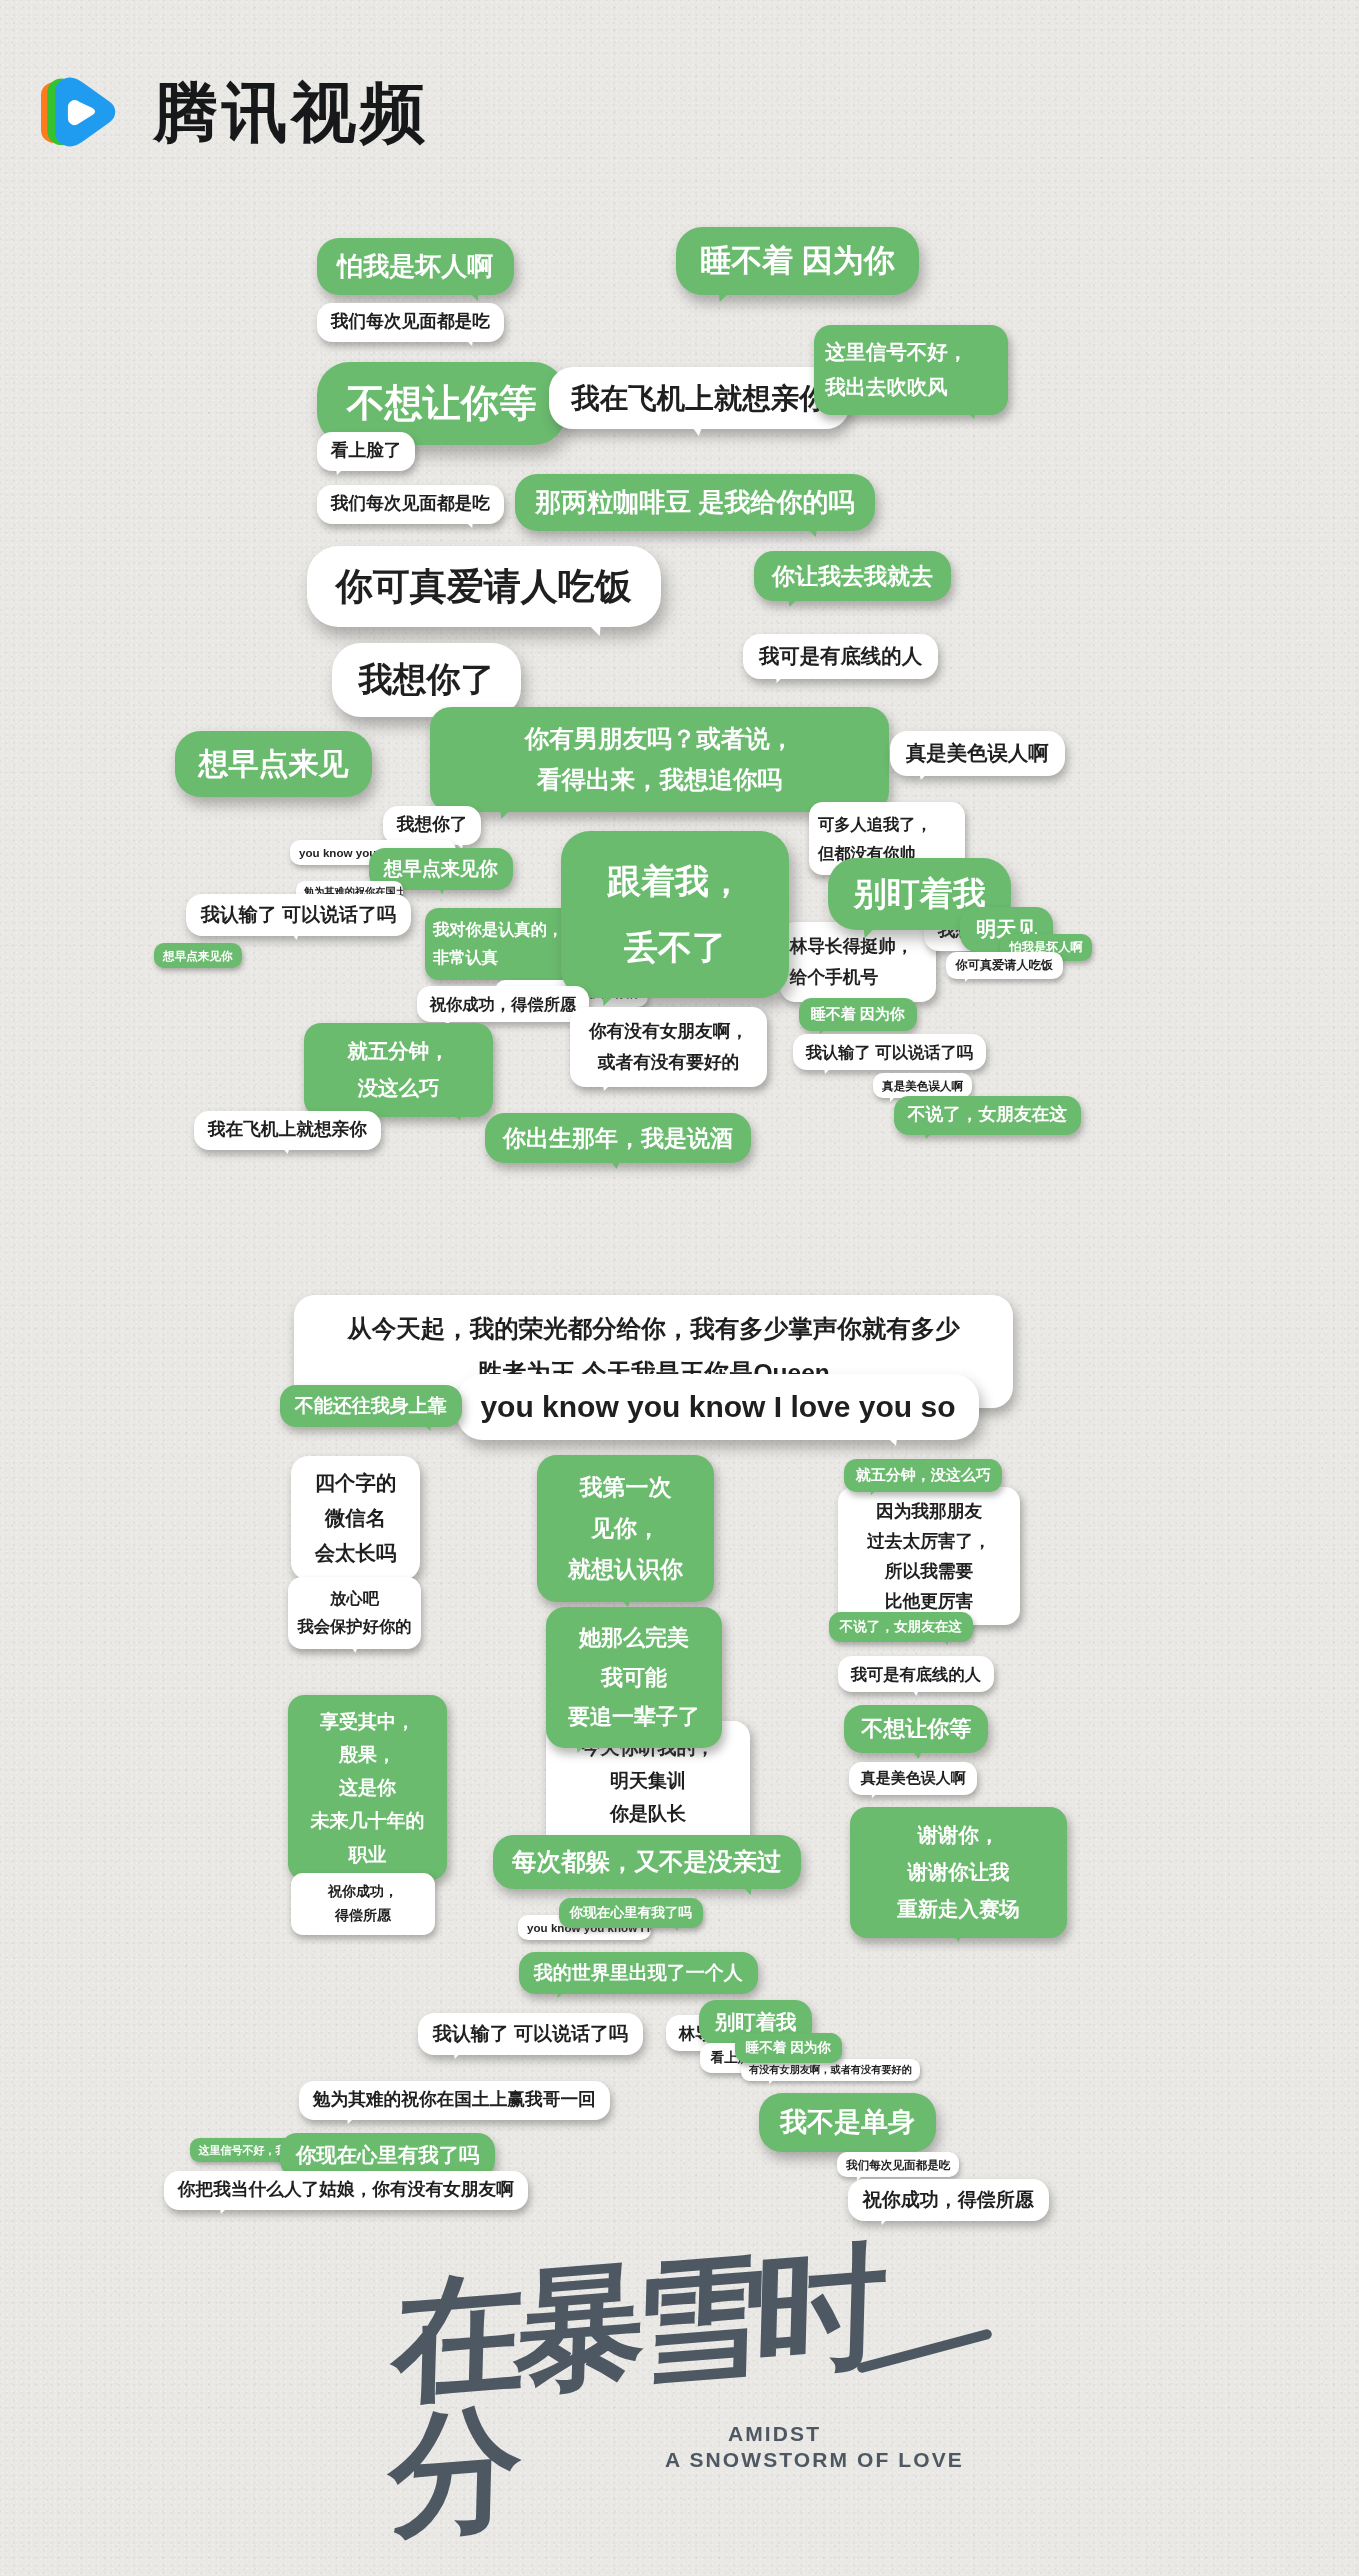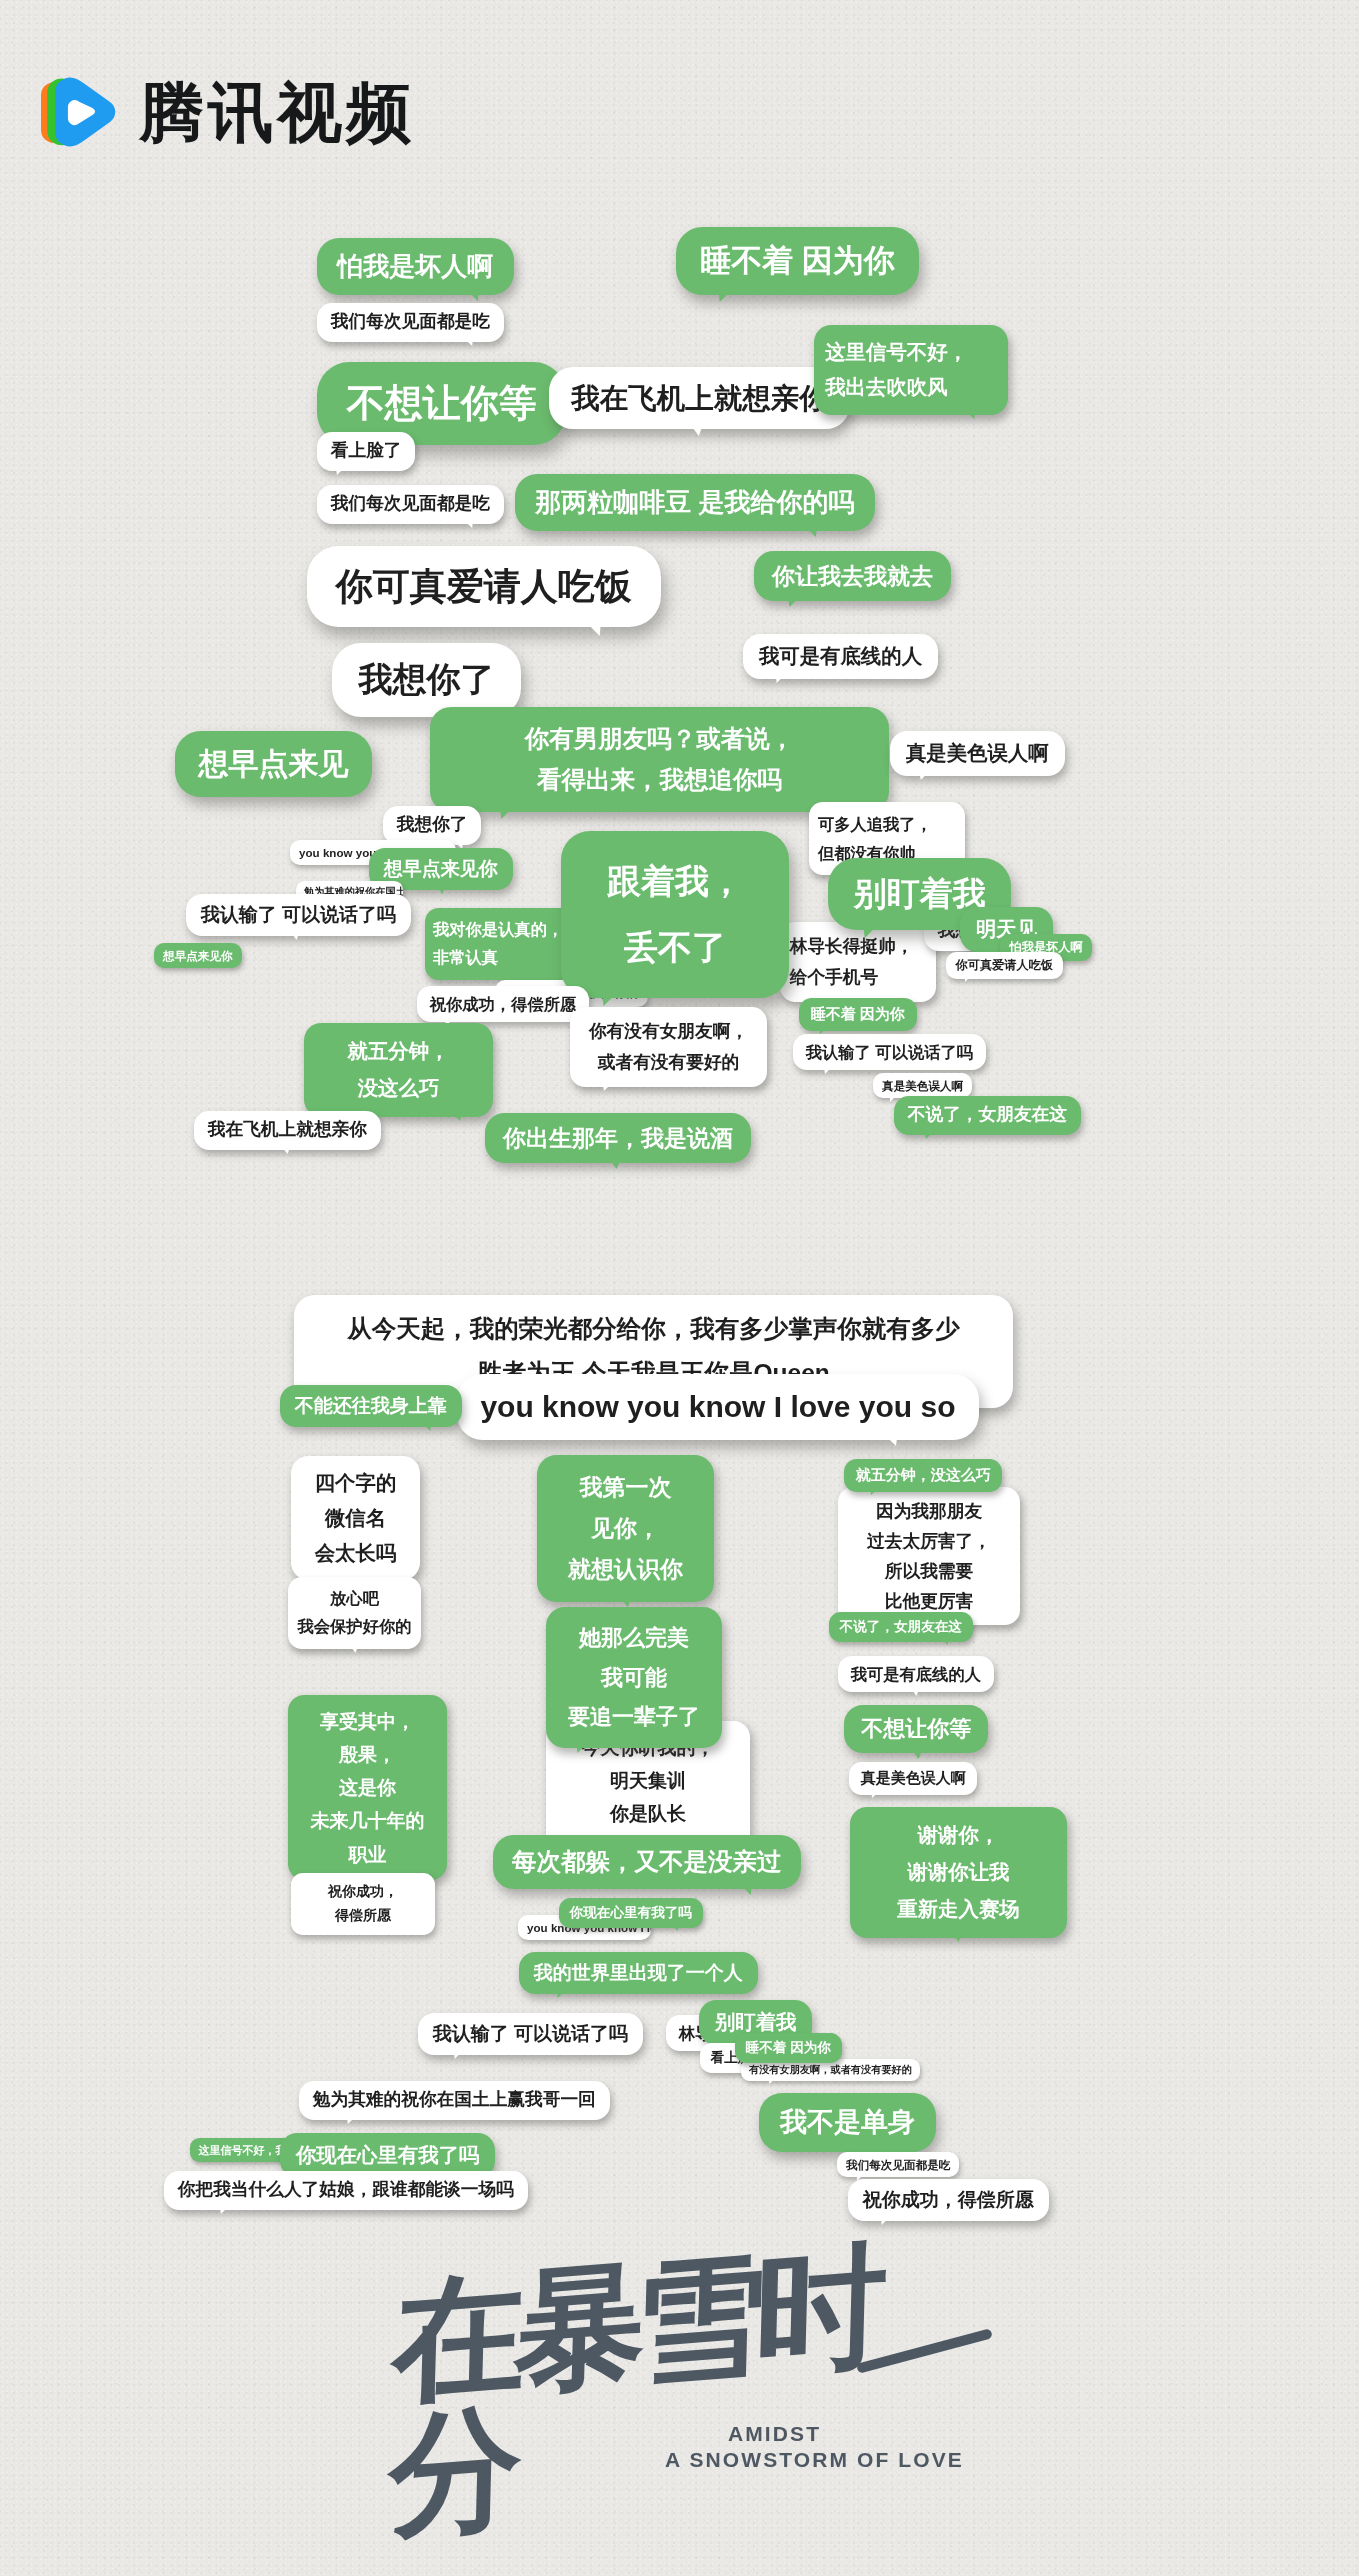--- a/index.html
+++ b/index.html
@@ -21,21 +21,21 @@
     position:relative;width:1359px;height:2576px;margin:0 auto;overflow:hidden;
     background-color:var(--bg);
     background-image:
       radial-gradient(rgba(255,255,255,0.55) 0.7px, transparent 1px),
       radial-gradient(rgba(120,118,112,0.10) 0.7px, transparent 1px),
       radial-gradient(rgba(90,90,88,0.07) 0.8px, transparent 1.1px);
     background-size:4.8px 4.8px, 7.5px 7.5px, 11.6px 11.6px;
     background-position:0 0, 2.7px 4.1px, 6.1px 1.4px;
   }
   
-  .brand{position:absolute;left:41px;top:65px;display:flex;align-items:center;gap:22px;}
+  .brand{position:absolute;left:41px;top:65px;display:flex;align-items:center;gap:36px;}
   .brand svg{display:block;}
   .brand-name{
     font-size:65px;font-weight:800;color:var(--brand-ink);
     letter-spacing:4.1px;line-height:1;
   }
   
   .bubble{
     position:absolute;
     font-weight:600;
     white-space:nowrap;
@@ -333,21 +333,21 @@
       <div class="bubble green" style="left: 190px; top: 2138px; font-size: 11px;">
         <div>这里信号不好，我出去吹吹风</div>
       </div>
       <div class="bubble green tail-l" style="left: 280px; top: 2133px; font-size: 20.4px;">
         <div>你现在心里有我了吗</div>
       </div>
       <div class="bubble white tail-l" style="left: 837px; top: 2152px; font-size: 11.6px;">
         <div>我们每次见面都是吃</div>
       </div>
       <div class="bubble white tail-l" style="left: 164px; top: 2171px; font-size: 17.7px;">
-        <div>你把我当什么人了姑娘，跟谁都能谈一场吗</div>
+        <div>你把我当什么人了姑娘，你有没有女朋友啊</div>
       </div>
       <div class="bubble white tail-l" style="left: 848px; top: 2179px; font-size: 19px;">
         <div>祝你成功，得偿所愿</div>
       </div>
     </div>
 
   <div class="footer-title">在暴雪时分</div>
   <div class="footer-flourish"></div>
   <div class="footer-en">
     <div class="en-line1">AMIDST</div>

